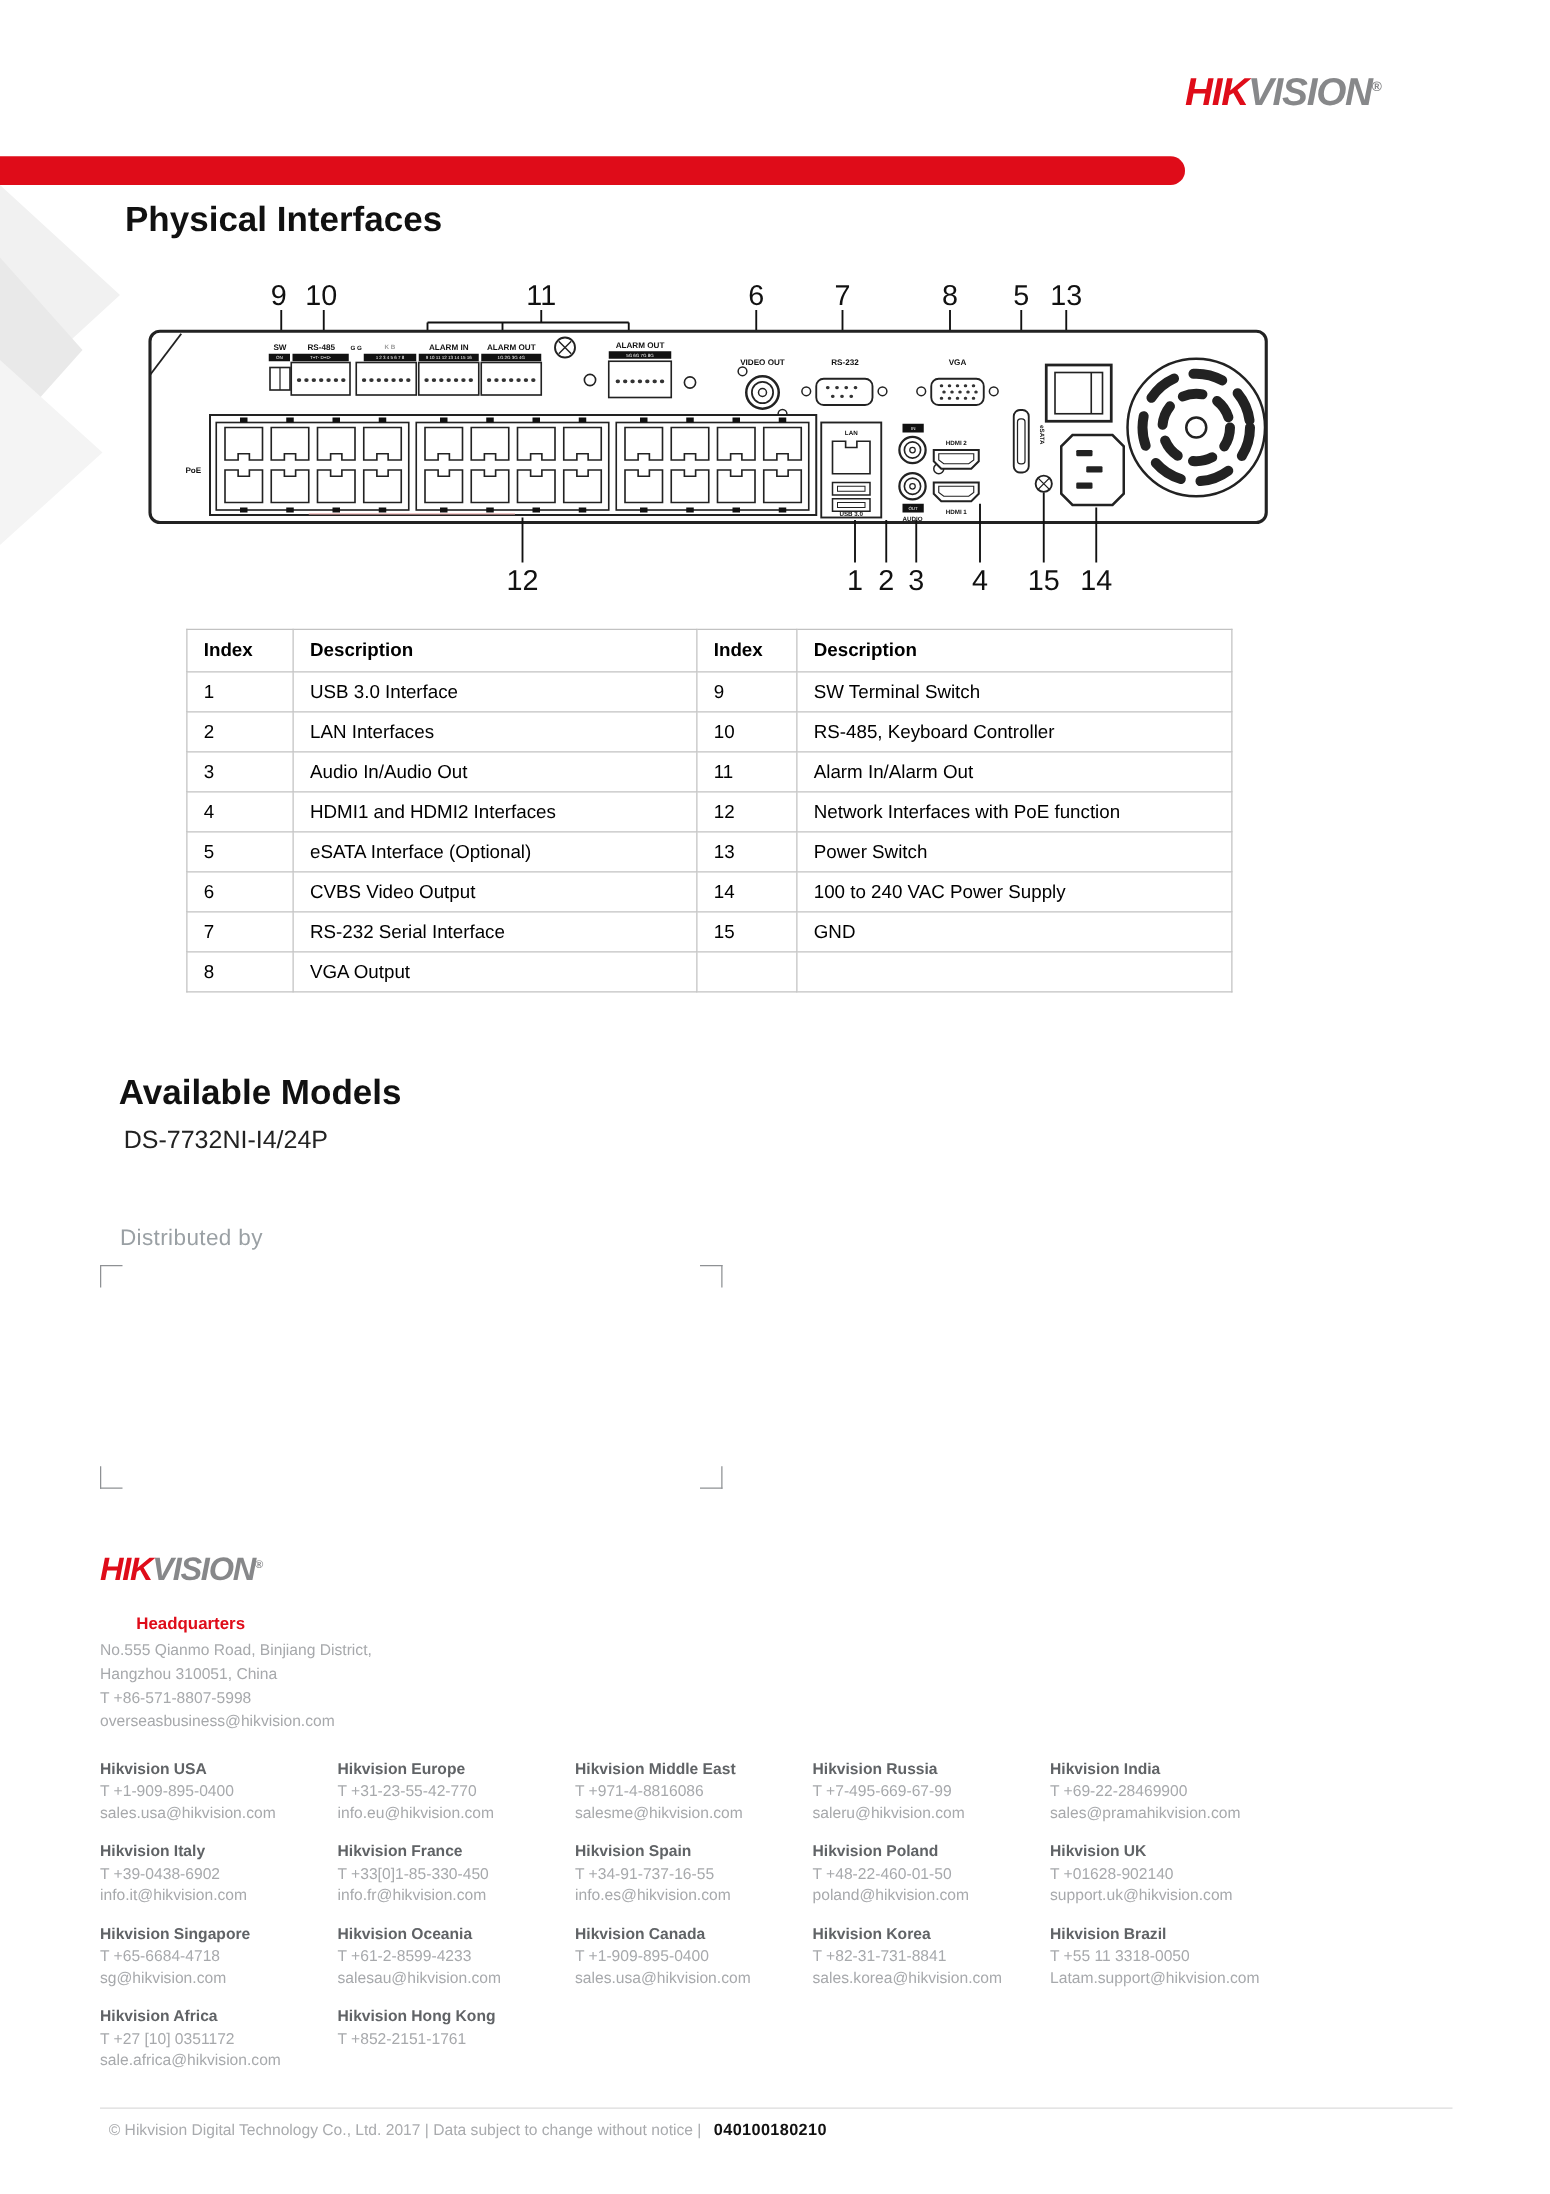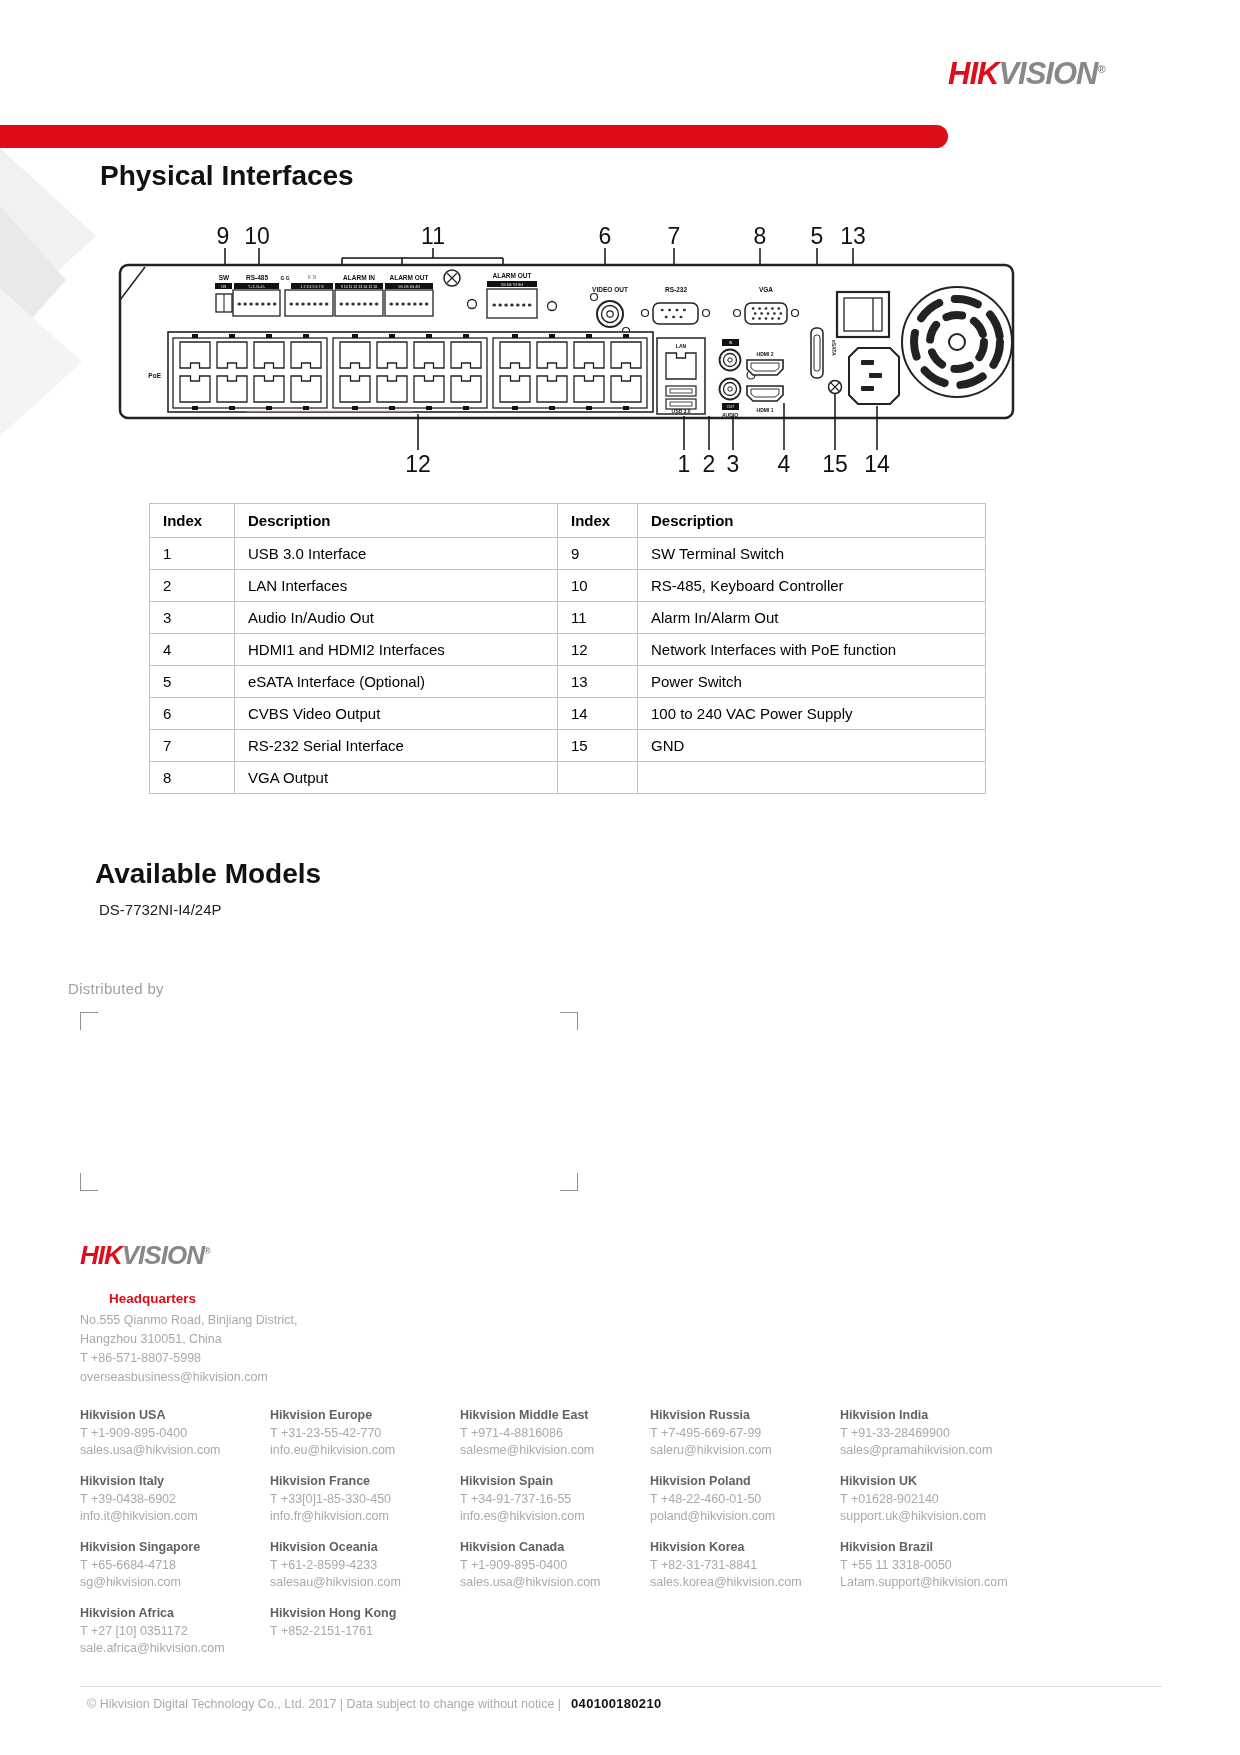--- a/index.html
+++ b/index.html
@@ -13,42 +13,42 @@
   .top-logo .vision{color:#87888a;}
   .top-logo .reg{font-size:11px;color:#87888a;vertical-align:super;font-style:normal;}
   .red-bar{position:absolute;left:0;top:125px;width:948px;height:23px;background:#df0c19;
     border-radius:0 12px 12px 0;}
   .watermark{position:absolute;left:0;top:148px;}
 
   
   .h1{position:absolute;font-weight:bold;font-size:28px;color:#111;}
   #phys-title{left:100px;top:160px;}
   #models-title{left:95px;top:858px;}
-  #model-name{position:absolute;left:99px;top:901px;font-size:15px;color:#222;}
+  #model-name{position:absolute;left:99px;top:901px;font-size:20px;color:#222;}
 
   
   #diagram{position:absolute;left:105px;top:190px;}
   #diagram text{font-family:"Liberation Sans",sans-serif;}
   .callout{font-size:23px;fill:#111;}
   .lbl{font-size:6.5px;font-weight:bold;fill:#111;}
   .lbl-sm{font-size:5px;font-weight:bold;fill:#111;}
   .lbl-gray{font-size:5px;fill:#9a9a9a;font-weight:bold;}
   .striptxt{font-size:3.6px;fill:#fff;}
   .ln{stroke:#111;stroke-width:1.5;fill:none;}
   .ot{stroke:#222;fill:#fff;}
 
   
   #if-table{position:absolute;left:149px;top:503px;border-collapse:collapse;table-layout:fixed;}
   #if-table td,#if-table th{border:1px solid #c2c2c2;font-size:15px;text-align:left;
     padding:0 0 0 13px;vertical-align:middle;color:#000;}
   #if-table th{font-weight:bold;height:33px;}
   #if-table td{height:31px;font-weight:normal;}
 
   
-  #distributed{position:absolute;left:68px;top:980px;font-size:15px;color:#9aa0a4;letter-spacing:0.3px;text-align:right;}
+  #distributed{position:absolute;left:96px;top:980px;font-size:18px;color:#9aa0a4;letter-spacing:0.3px;text-align:right;}
   .corner{position:absolute;width:17px;height:17px;}
   .c-tl{left:80px;top:1012px;border-left:1.5px solid #8e9194;border-top:1.5px solid #8e9194;}
   .c-tr{left:560px;top:1012px;border-right:1.5px solid #8e9194;border-top:1.5px solid #8e9194;}
   .c-bl{left:80px;top:1173px;border-left:1.5px solid #8e9194;border-bottom:1.5px solid #8e9194;}
   .c-br{left:560px;top:1173px;border-right:1.5px solid #8e9194;border-bottom:1.5px solid #8e9194;}
 
   
   .foot-logo{position:absolute;left:80px;top:1240px;font-weight:bold;font-style:italic;
     font-size:26px;letter-spacing:-1px;white-space:nowrap;}
   .foot-logo .hik{color:#df0c19;}
@@ -442,21 +442,21 @@
         <div class="c-line">T +971-4-8816086</div>
         <div class="c-line">salesme@hikvision.com</div>
       </div>
     <div class="contact">
         <div class="c-name">Hikvision Russia</div>
         <div class="c-line">T +7-495-669-67-99</div>
         <div class="c-line">saleru@hikvision.com</div>
       </div>
     <div class="contact">
         <div class="c-name">Hikvision India</div>
-        <div class="c-line">T +91-33-28469900</div>
+        <div class="c-line">T +69-22-28469900</div>
         <div class="c-line">sales@pramahikvision.com</div>
       </div>
     <div class="contact">
         <div class="c-name">Hikvision Italy</div>
         <div class="c-line">T +39-0438-6902</div>
         <div class="c-line">info.it@hikvision.com</div>
       </div>
     <div class="contact">
         <div class="c-name">Hikvision France</div>
         <div class="c-line">T +33[0]1-85-330-450</div>

